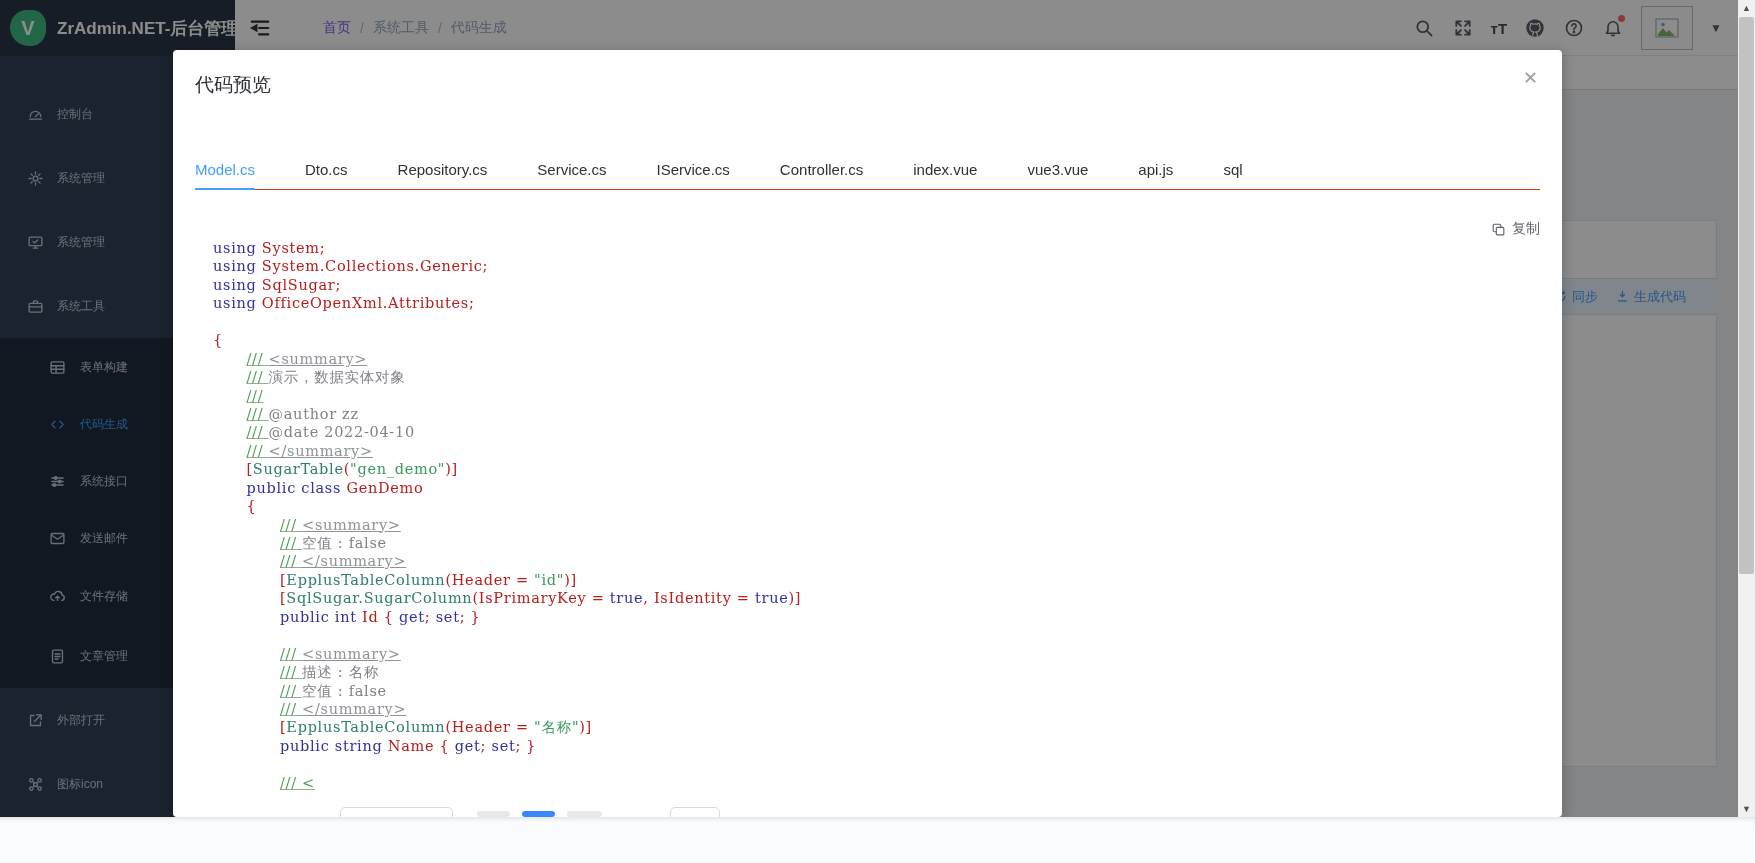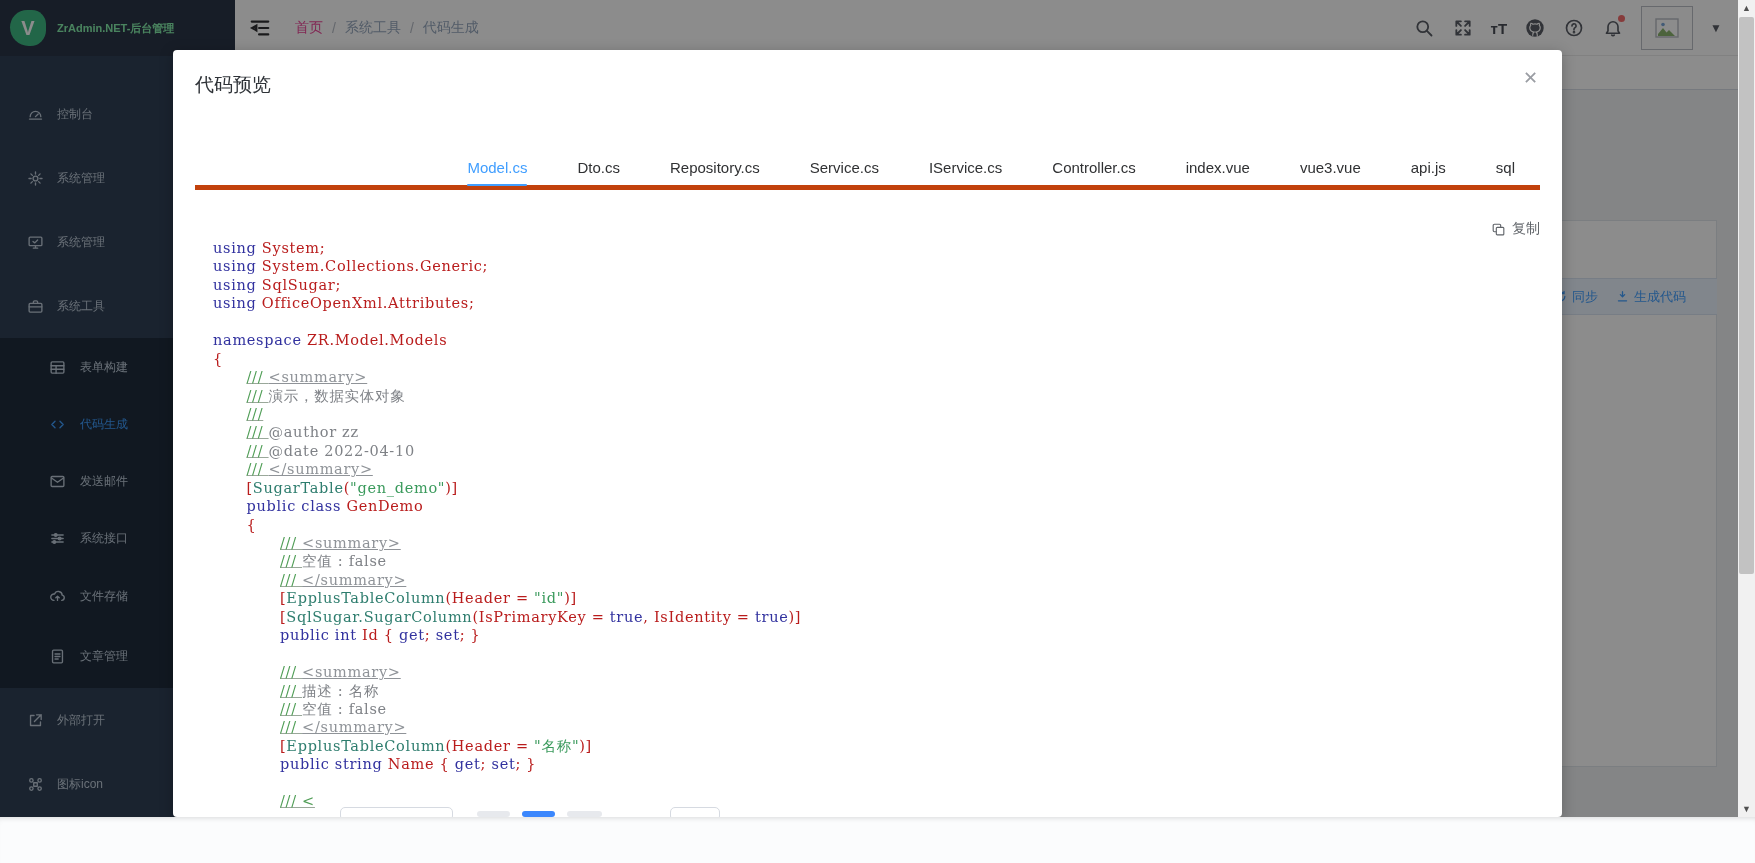--- a/index.html
+++ b/index.html
@@ -5,21 +5,21 @@
   * { margin:0; padding:0; box-sizing:border-box; }
   html,body { width:1755px; height:863px; }
   body { font-family:"Liberation Sans", sans-serif; background:#fff; }
   .screen { position:relative; width:1755px; height:863px; overflow:hidden; background:#fff; }
   .app { position:absolute; left:0; top:0; width:1755px; height:817px; background:#f0f2f5; overflow:hidden; }
 
   
   .sidebar { position:absolute; left:0; top:0; width:235px; height:817px; background:#304156; z-index:1; }
   .logo { position:absolute; left:0; top:0; width:235px; height:56px; background:#2b3648; display:flex; align-items:center; padding-left:10px; }
   .logo-mark { width:36px; height:36px; border-radius:55% 45% 50% 60%; background:#3fba84; color:#fff; font-weight:bold; font-size:20px; display:flex; align-items:center; justify-content:center; flex:none; }
-  .logo-title { color:#86efac; font-weight:700; font-size:11px; margin-left:11px; white-space:nowrap; }
+  .logo-title { color:#ffffff; font-weight:700; font-size:17px; margin-left:11px; white-space:nowrap; }
   .submenu-bg { position:absolute; left:0; top:338px; width:235px; height:350px; background:#1f2d3d; }
   #menu { position:absolute; left:0; top:0; width:235px; height:817px; }
   .menu-item { position:absolute; left:0; width:235px; height:40px; color:#bfcbd9; font-size:12px; cursor:pointer; }
   .menu-item .mi { position:absolute; left:25px; top:50%; transform:translateY(-50%); width:20px; height:20px; display:flex; align-items:center; justify-content:center; }
   .menu-item .ml { position:absolute; left:57px; top:50%; transform:translateY(-50%); white-space:nowrap; }
   .menu-item.sub .mi { left:47px; }
   .menu-item.sub .ml { left:80px; }
   .menu-item.active { color:#409eff; }
   .menu-item.partial { opacity:.45; font-size:12px; letter-spacing:3px; }
   .menu-item.partial .ml { left:57px; }
@@ -34,21 +34,21 @@
   #menu .menu-item:nth-child(9){ top:518px; }
   #menu .menu-item:nth-child(10){ top:576px; }
   #menu .menu-item:nth-child(11){ top:636px; }
   #menu .menu-item:nth-child(12){ top:700px; }
   #menu .menu-item:nth-child(13){ top:764px; }
 
   
   .topbar { position:absolute; left:235px; top:0; width:1520px; height:56px; background:#fff; border-bottom:1px solid #ececec; z-index:1; }
   .hamburger { position:absolute; left:14px; top:17px; width:24px; height:22px; color:#303133; cursor:pointer; }
   .breadcrumb { position:absolute; left:60px; top:0; height:56px; display:flex; align-items:center; font-size:14px; gap:9px; }
-  .bc-home { color:#ec4899; }
+  .bc-home { color:#8b5cf6;margin-left:28px; }
   .bc-sep { color:#b6bcc6; }
   .bc-dim { color:#97a8be; }
   .top-icons { position:absolute; right:33px; top:0; height:56px; display:flex; align-items:center; gap:17px; color:#5a5e66; }
   .tool-ic { width:22px; height:22px; display:flex; align-items:center; justify-content:center; cursor:pointer; position:relative; }
   .font-size-ic { font-size:15px; font-weight:bold; color:#4a4e56; cursor:pointer; }
   .bell-dot { position:absolute; right:-1px; top:-2px; width:7px; height:7px; border-radius:50%; background:#f56c6c; }
   .avatar { width:52px; height:44px; border:1px solid #bcc0c6; background:#fdfdfd; display:flex; align-items:center; justify-content:center; cursor:pointer; }
   .caret { font-size:12px; color:#5a5e66; cursor:pointer; }
 
   .tagsbar { position:absolute; left:235px; top:56px; width:1520px; height:34px; background:#fff; border-bottom:1px solid #d8dce5; z-index:1; }
@@ -60,21 +60,21 @@
   .bg-link-sync { left:254px; }
   .bg-link-gen { left:316px; }
 
   
   .overlay { position:absolute; left:0; top:0; width:1755px; height:817px; background:rgba(0,0,0,.45); z-index:10; }
 
   
   .modal { position:absolute; left:173px; top:50px; width:1389px; height:767px; background:#fff; border-radius:4px; box-shadow:0 3px 14px rgba(0,0,0,.25); z-index:20; overflow:hidden; }
   .modal-title { position:absolute; left:22px; top:22px; font-size:19px; color:#2f3338; }
   .modal-close { position:absolute; right:24px; top:19px; font-size:18px; color:#9a9da3; cursor:pointer; line-height:1; }
-  .tabs { position:absolute; left:22px; top:100px; width:1345px; height:40px; border-bottom:5px solid #c2410c; display:flex;justify-content:flex-end; }
+  .tabs { position:absolute; left:22px; top:100px; width:1345px; height:40px; border-bottom:1px solid #c2410c; display:flex; }
   .tab { padding:0 25px; display:flex; align-items:center; font-size:15px; color:#303133; position:relative; cursor:pointer; white-space:nowrap; }
   .tab:first-child { padding-left:0; }
   .tab.active { color:#409eff; }
   .tab.active::after { content:""; position:absolute; left:0; bottom:-1px; height:2px; background:#409eff; width:calc(100% - 25px); border-radius:1px; }
   .copy-btn { position:absolute; right:22px; top:170px; display:flex; align-items:center; gap:6px; color:#5f6368; font-size:14px; cursor:pointer; }
 
   #code { position:absolute; left:40px; top:189px; font-family:"DejaVu Serif","Liberation Serif",serif; font-size:14.5px; line-height:18.45px; color:#2b2b2b; letter-spacing:.7px; }
   .code-line { height:18.45px; white-space:pre; }
   .kw  { color:#32329f; }
   .pl  { color:#b91c1c; }
@@ -164,36 +164,36 @@
             <span class="mi">
               <svg width="17" height="17" viewBox="0 0 24 24" fill="none" stroke="currentColor" stroke-width="1.9" stroke-linecap="round" stroke-linejoin="round">
                 <path d="M8.5 7.5L4 12l4.5 4.5M15.5 7.5L20 12l-4.5 4.5"></path>
               </svg>
             </span>
             <span class="ml">代码生成</span>
           </div>
           <div class="menu-item sub">
             <span class="mi">
               <svg width="17" height="17" viewBox="0 0 24 24" fill="none" stroke="currentColor" stroke-width="1.9" stroke-linecap="round" stroke-linejoin="round">
-                <rect x="3" y="5" width="18" height="14" rx="1.5"></rect>
-                <path d="M3.5 7l8.5 6 8.5-6"></path>
-              </svg>
-            </span>
-            <span class="ml">发送邮件</span>
-          </div>
-          <div class="menu-item sub">
-            <span class="mi">
-              <svg width="17" height="17" viewBox="0 0 24 24" fill="none" stroke="currentColor" stroke-width="1.9" stroke-linecap="round" stroke-linejoin="round">
                 <path d="M4 7h16M4 12h16M4 17h16"></path>
                 <circle cx="9.5" cy="7" r="1.9" fill="currentColor"></circle>
                 <circle cx="15" cy="12" r="1.9" fill="currentColor"></circle>
                 <circle cx="7.5" cy="17" r="1.9" fill="currentColor"></circle>
               </svg>
             </span>
             <span class="ml">系统接口</span>
+          </div>
+          <div class="menu-item sub">
+            <span class="mi">
+              <svg width="17" height="17" viewBox="0 0 24 24" fill="none" stroke="currentColor" stroke-width="1.9" stroke-linecap="round" stroke-linejoin="round">
+                <rect x="3" y="5" width="18" height="14" rx="1.5"></rect>
+                <path d="M3.5 7l8.5 6 8.5-6"></path>
+              </svg>
+            </span>
+            <span class="ml">发送邮件</span>
           </div>
           <div class="menu-item sub">
             <span class="mi">
               <svg width="17" height="17" viewBox="0 0 24 24" fill="none" stroke="currentColor" stroke-width="1.9" stroke-linecap="round" stroke-linejoin="round">
                 <path d="M7 17.5a4.5 4.5 0 1 1 .9-8.9A5.5 5.5 0 0 1 18.6 10 3.8 3.8 0 0 1 18 17.5"></path>
                 <path d="M12 11.5v6M9.6 13.9L12 11.5l2.4 2.4"></path>
               </svg>
             </span>
             <span class="ml">文件存储</span>
           </div>
@@ -334,21 +334,20 @@
         </svg>
         <span>复制</span>
       </div>
 
       <div id="code">
           <div class="code-line" style="padding-left: 0px;"><span class="kw">using </span><span class="pl">System;</span></div>
           <div class="code-line" style="padding-left: 0px;"><span class="kw">using </span><span class="pl">System.Collections.Generic;</span></div>
           <div class="code-line" style="padding-left: 0px;"><span class="kw">using </span><span class="pl">SqlSugar;</span></div>
           <div class="code-line" style="padding-left: 0px;"><span class="kw">using </span><span class="pl">OfficeOpenXml.Attributes;</span></div>
           <div class="code-line" style="padding-left: 0px;">&nbsp;</div>
-          <div class="code-line" style="padding-left: 0px;"><span class="kw">namespace </span><span class="pl">ZR.Model.Models</span></div>
           <div class="code-line" style="padding-left: 0px;"><span class="pl">{</span></div>
           <div class="code-line" style="padding-left: 33.5px;"><span class="cmu">/// </span><span class="tagu">&lt;summary&gt;</span></div>
           <div class="code-line" style="padding-left: 33.5px;"><span class="cmu">/// </span><span class="cm">演示，数据实体对象</span></div>
           <div class="code-line" style="padding-left: 33.5px;"><span class="cmu">///</span></div>
           <div class="code-line" style="padding-left: 33.5px;"><span class="cmu">/// </span><span class="cm">@author zz</span></div>
           <div class="code-line" style="padding-left: 33.5px;"><span class="cmu">/// </span><span class="cm">@date 2022-04-10</span></div>
           <div class="code-line" style="padding-left: 33.5px;"><span class="cmu">/// </span><span class="tagu">&lt;/summary&gt;</span></div>
           <div class="code-line" style="padding-left: 33.5px;"><span class="pl">[</span><span class="att">SugarTable</span><span class="pl">(</span><span class="str">"gen_demo"</span><span class="pl">)]</span></div>
           <div class="code-line" style="padding-left: 33.5px;"><span class="kw">public class </span><span class="pl">GenDemo</span></div>
           <div class="code-line" style="padding-left: 33.5px;"><span class="pl">{</span></div>

